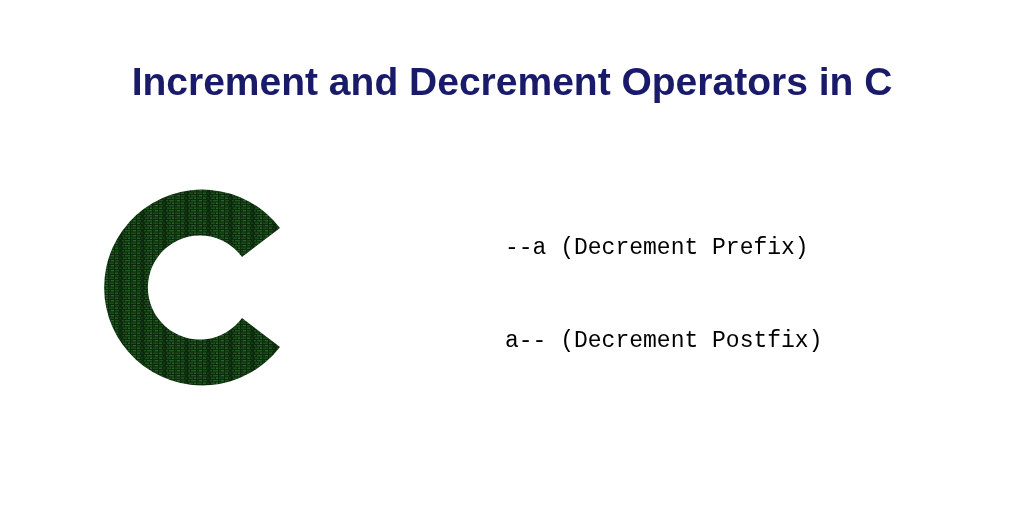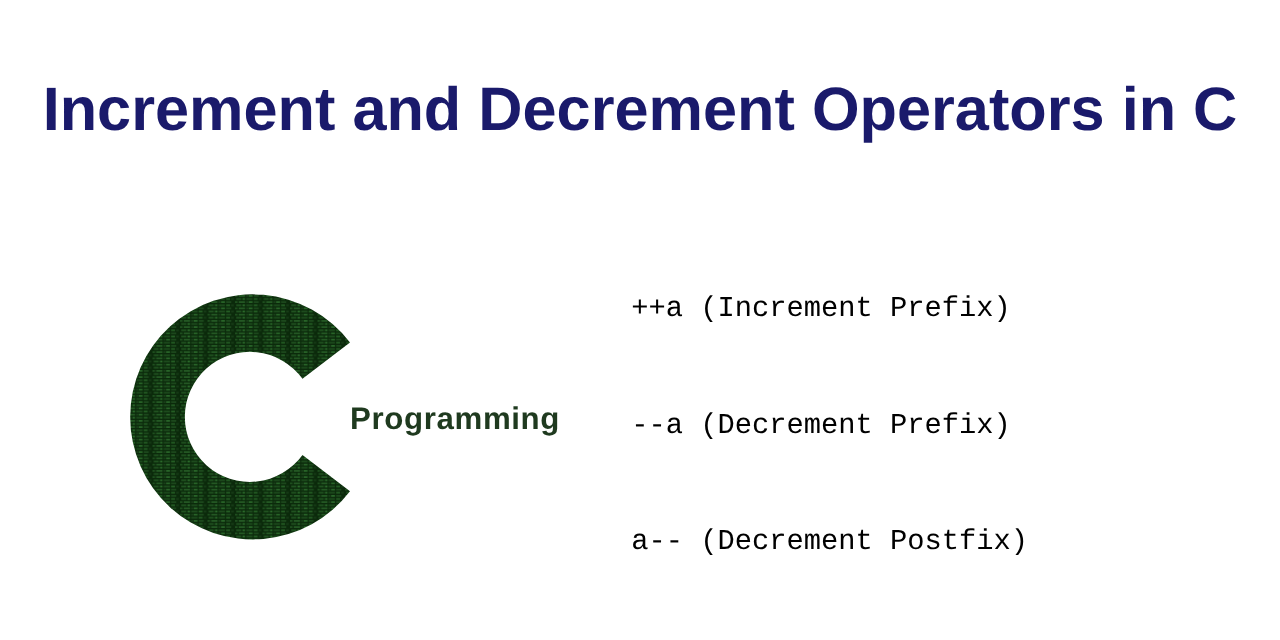--- a/index.html
+++ b/index.html
@@ -13,21 +13,21 @@
       background: #ffffff;
       font-family: Arial, Helvetica, sans-serif;
       position: relative;
     }
     .title {
       position: absolute;
       top: 60px;
       left: 0;
       right: 0;
       text-align: center;
-      font-size: 49px;
+      font-size: 39px;
       font-weight: bold;
       color: #1a1a6b;
     }
     .content-row {
       position: absolute;
       top: 170px;
       left: 0;
       right: 0;
       display: flex;
       align-items: center;
@@ -97,22 +97,20 @@
             <rect x="19" y="2.5" width="2" height="1.4" fill="#173c17"></rect>
           </pattern>
         </defs>
         <path d="M 180 48
                  A 98 98 0 1 0 180 167
                  L 142 138
                  A 52 52 0 1 1 142 77
                  Z" fill="url(#codetex)"></path>
       </svg>
     </div>
-    <div class="prog-label">Programming</div>
   </div>
 
   <div class="ops-list">
-    <span class="op-line">++a (Increment Prefix)</span>
     <span class="op-line">--a (Decrement Prefix)</span>
     <span class="op-line">a-- (Decrement Postfix)</span>
   </div>
 
 </div>
 
 </body></html>

